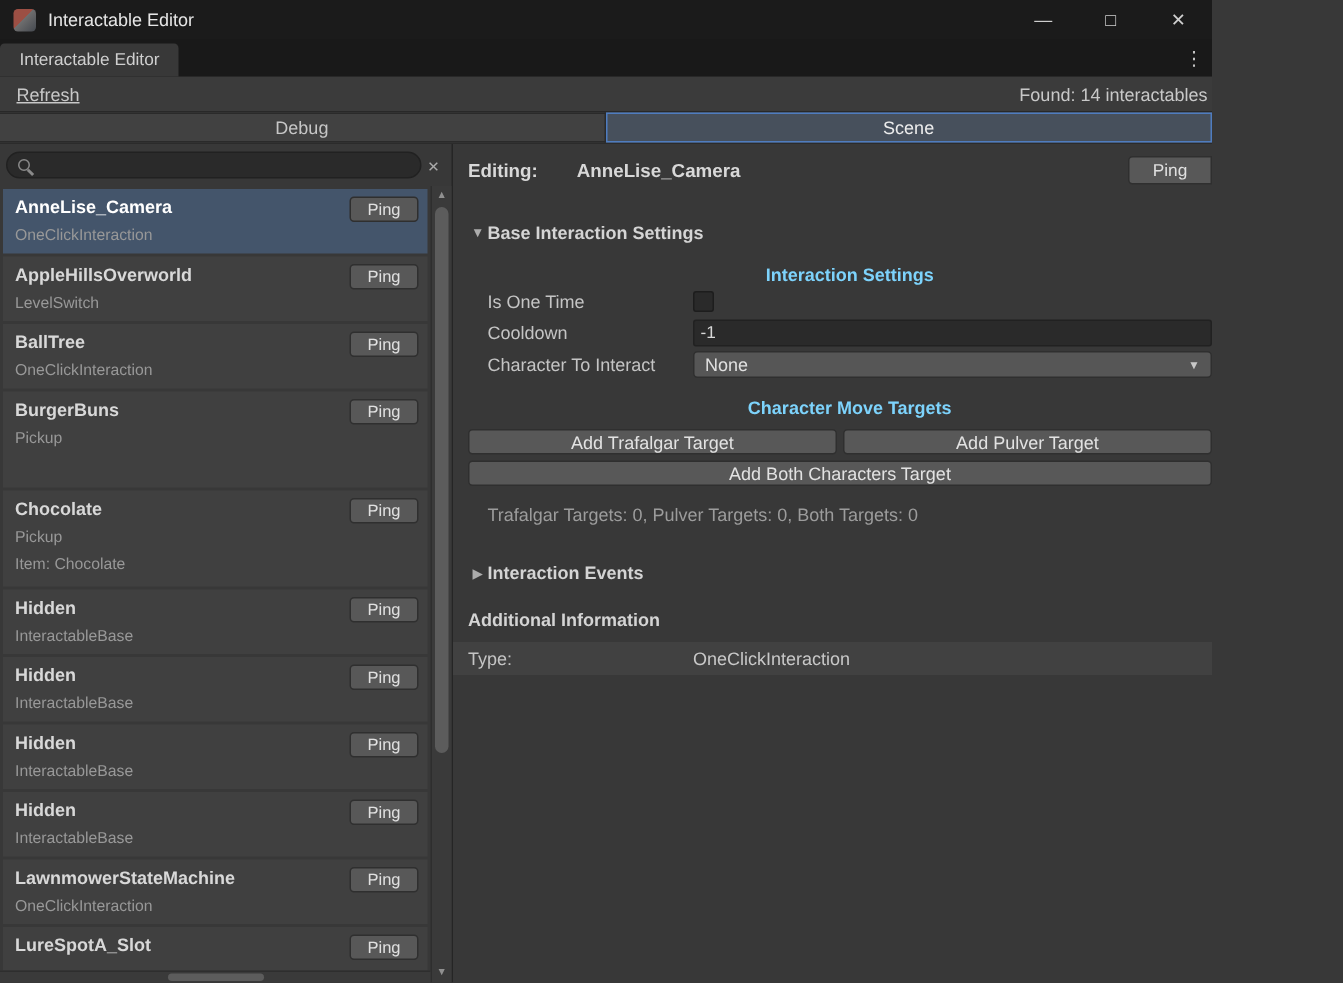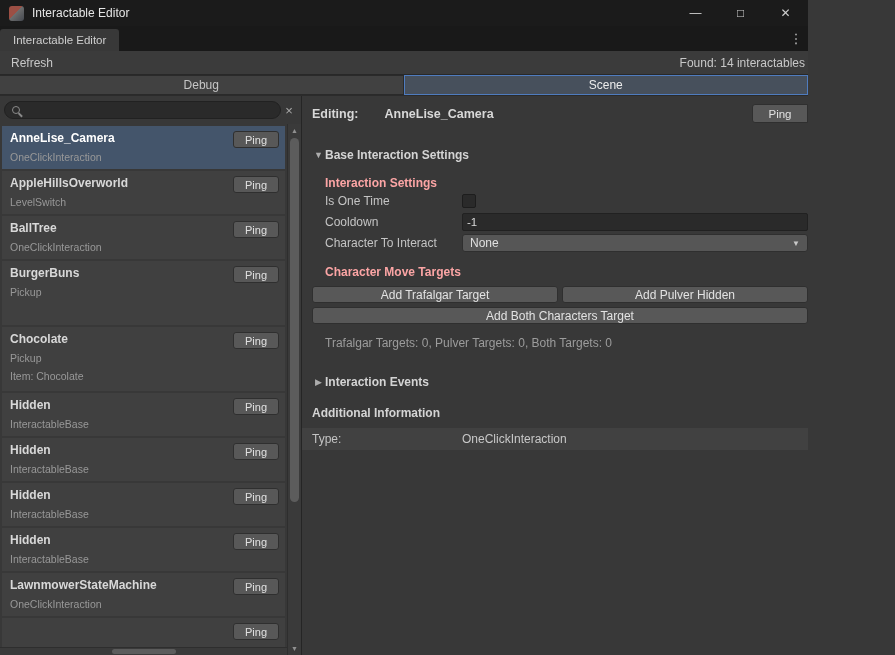--- a/index.html
+++ b/index.html
@@ -24,21 +24,21 @@
   
   .tabrow { flex:0 0 25px; height:25px; background:#191919; display:flex; align-items:flex-end; position:relative; }
   .doctab { height:22px; background:#383838; padding:0 13px; display:flex; align-items:center;
     font-size:11.5px; color:#CFCFCF; border-radius:3px 3px 0 0; }
   .kebab { position:absolute; right:5px; top:5px; color:#C4C4C4; font-size:13px; width:14px; text-align:center; }
 
   
   .toolbar { flex:0 0 24px; height:24px; background:#3B3B3B; border-bottom:1px solid #282828;
     display:flex; align-items:center; }
   .refresh { padding:0 11px; height:100%; display:flex; align-items:center; color:#C8C8C8;
-    background:transparent; border:none; font:12px "Liberation Sans",sans-serif; }
+    background:transparent; border:none; font:12px "Liberation Sans",sans-serif;text-decoration:underline; }
   .found { margin-left:auto; padding-right:3px; color:#C8C8C8; }
 
   
   .viewtabs { flex:0 0 21px; height:21px; display:flex; background:#383838; border-bottom:1px solid #2B2B2B; }
   .vt { flex:1; display:flex; align-items:center; justify-content:center; font:12px "Liberation Sans",sans-serif; }
   .vt-scene { background:#47505C; border:1px solid #4F7CBF; color:#ECECEC; }
   .vt-debug { background:#414141; border:1px solid #2A2A2A; border-left:none; color:#C6C6C6; }
 
   
   .content { flex:1; display:flex; min-height:0; }
@@ -83,21 +83,21 @@
   .edit-row { position:relative; display:flex; align-items:center; height:20px; }
   .edit-label, .edit-value { font-weight:bold; font-size:12.5px; color:#D8D8D8; }
   .edit-value { margin-left:26px; }
   .edit-ping { position:absolute; right:0; top:0; width:56px; height:19px; background:#585858;
     border:1px solid #2F2F2F; border-radius:3px 0 0 3px; color:#E0E0E0; font:11.5px "Liberation Sans",sans-serif; }
 
   .foldout { display:flex; align-items:center; font-weight:bold; color:#D4D4D4; background:transparent;
     border:none; font:bold 12px "Liberation Sans",sans-serif; padding:0; }
   .tri { font-size:9px; color:#ACACAC; width:13px; display:inline-block; font-weight:normal; }
   .fold-base { margin-top:24px; }
-  .sec-header { font-weight:bold; color:#fca5a5; padding-left:13px; }
+  .sec-header { font-weight:bold; color:#7dd3fc; padding-left:13px;text-align:center; }
   .h-interaction { margin-top:14px; }
   .prop-row { display:flex; align-items:center; height:20px; margin-top:1px; padding-left:13px; }
   .prop-label { flex:0 0 137px; color:#C4C4C4; }
   .checkbox { width:14px; height:14px; background:#2A2A2A; border:1px solid #1D1D1D; border-radius:2px; }
   .field { flex:1; height:18px; background:#2A2A2A; border:1px solid #212121; border-radius:2px;
     color:#D8D8D8; font:11.5px "Liberation Sans",sans-serif; padding:0 4px; outline:none; }
   .dropdown { flex:1; height:18px; background:#565656; border:1px solid #2F2F2F; border-radius:3px;
     display:flex; align-items:center; padding:0 7px; color:#E0E0E0; }
   .dd-arrow { margin-left:auto; font-size:8px; color:#C8C8C8; }
   .h-movetargets { margin-top:12px; }
@@ -213,20 +213,21 @@
               <button class="ping">Ping</button>
             </div>
 
             <div class="item">
               <div class="item-name">LawnmowerStateMachine</div>
               <div class="item-sub">OneClickInteraction</div>
               <button class="ping">Ping</button>
             </div>
 
             <div class="item cut">
+              <div class="item-name">LureSpotA_Slot</div>
               <button class="ping">Ping</button>
             </div>
 
           </div>
           <div class="hscroll">
             <div class="hthumb"></div>
           </div>
         </div>
 
         <div class="vscroll">
@@ -269,21 +270,21 @@
         <div class="dropdown">
           <span>None</span>
           <span class="dd-arrow">▼</span>
         </div>
       </div>
 
       <div class="sec-header h-movetargets">Character Move Targets</div>
 
       <div class="btnrow">
         <button class="btn">Add Trafalgar Target</button>
-        <button class="btn">Add Pulver Hidden</button>
+        <button class="btn">Add Pulver Target</button>
       </div>
       <button class="btn btn-both">Add Both Characters Target</button>
 
       <div class="summary">Trafalgar Targets: 0, Pulver Targets: 0, Both Targets: 0</div>
 
       <button class="foldout fold-events">
         <span class="tri">▶</span>
         <span>Interaction Events</span>
       </button>
 

